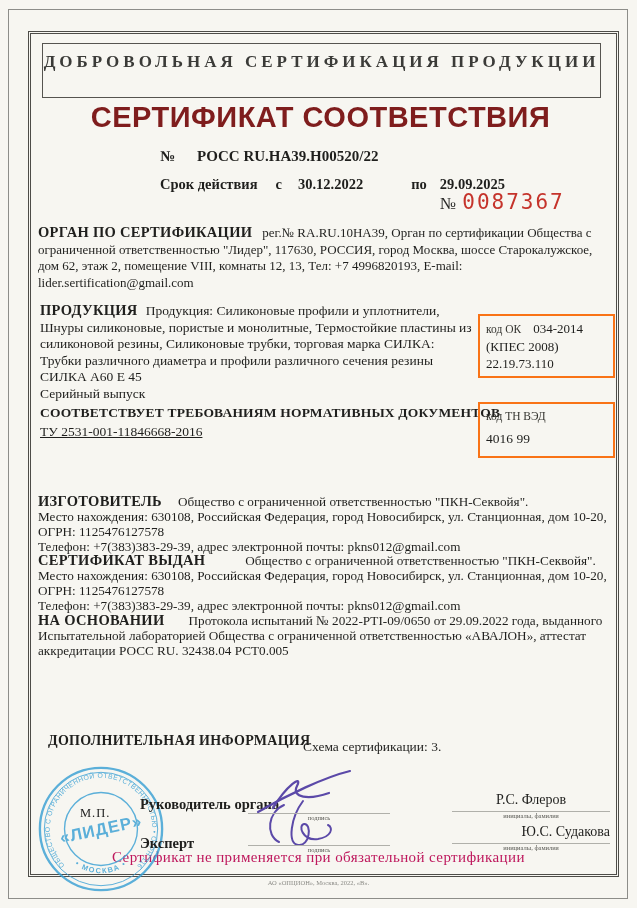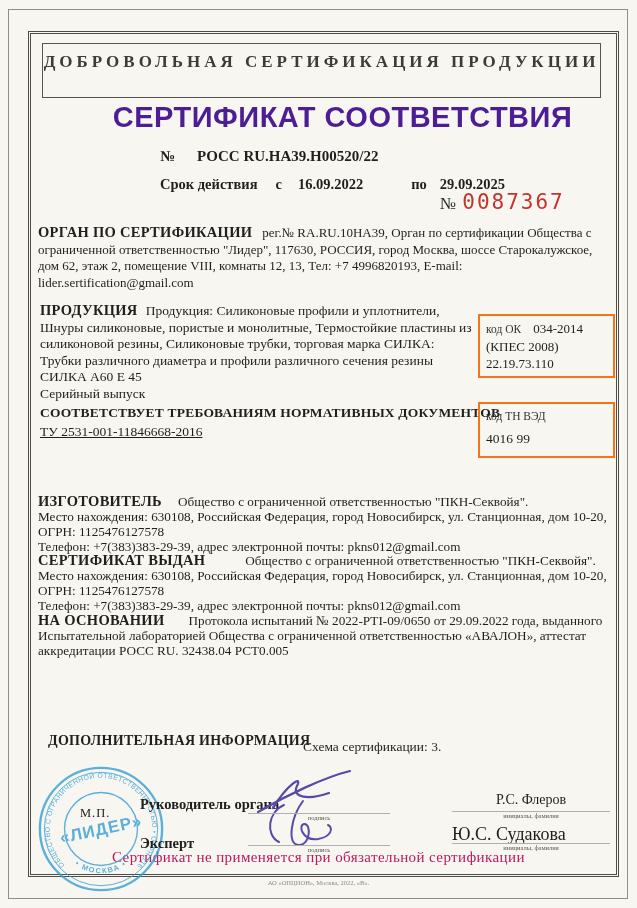--- a/index.html
+++ b/index.html
@@ -9,21 +9,21 @@
     font-family:"Liberation Serif","DejaVu Serif",serif;color:#1f1f1d;
   }
   .abs{position:absolute;}
   .outer-border{left:8px;top:9px;width:618px;height:888px;border:1px solid #8d8d89;}
   .main-frame{left:28px;top:31px;width:585px;height:840px;border:3px double #4d4c48;}
   .banner-box{left:42px;top:43px;width:557px;height:53px;border:1px solid #56544f;}
   .banner-text{margin-top:8px;text-align:center;font-weight:bold;font-size:17px;
     letter-spacing:4px;color:#3b3b38;}
   .title{left:28px;top:101px;width:585px;text-align:center;
     font-family:"Liberation Sans",sans-serif;font-weight:bold;font-size:29px;
-    letter-spacing:.5px;color:#4c1d95;padding-left:22px;}
+    letter-spacing:.5px;color:#7f1d1d;}
   .cert-number-row{left:160px;top:148px;font-weight:bold;font-size:15px;}
   .cert-number-row .num-label{margin-right:22px;}
   .validity-row{left:160px;top:176px;font-weight:bold;font-size:14.5px;}
   .validity-row .v-from-label{margin-left:18px;}
   .validity-row .v-from{margin-left:16px;}
   .validity-row .v-to-label{margin-left:48px;}
   .validity-row .v-to{margin-left:13px;}
   .form-number-row{left:440px;top:190px;}
   .form-number-row .fn-label{font-size:17px;color:#2a2a28;}
   .form-number{font-family:"DejaVu Sans Mono",monospace;font-size:21px;
@@ -58,21 +58,21 @@
   .expert-label{left:140px;top:835px;}
   .rule{border-top:1px solid #b0b0aa;height:0;}
   .cap{font-size:6.5px;color:#5a5a55;text-align:center;}
   .sig-line-1{left:248px;top:813px;width:142px;}
   .sig-cap-1{left:248px;top:814px;width:142px;}
   .sig-line-2{left:248px;top:845px;width:142px;}
   .sig-cap-2{left:248px;top:846px;width:142px;}
   .name-1{left:452px;top:792px;width:158px;text-align:center;font-size:14px;}
   .name-line-1{left:452px;top:811px;width:158px;}
   .name-cap-1{left:452px;top:812px;width:158px;}
-  .name-2{left:452px;top:824px;width:158px;text-align:left;font-size:18px;}
+  .name-2{left:452px;top:824px;width:158px;text-align:right;font-size:14px;}
   .name-line-2{left:452px;top:843px;width:158px;}
   .name-cap-2{left:452px;top:844px;width:158px;}
   .sig-svg-1{left:255px;top:767px;width:122px;height:48px;}
   .sig-svg-2{left:258px;top:797px;width:96px;height:52px;}
   .note{left:112px;top:849px;font-size:15px;letter-spacing:.4px;color:#be185d;}
   .stamp-svg{left:32px;top:760px;width:138px;height:138px;opacity:.82;}
   .mp{left:80px;top:806px;font-size:12.5px;letter-spacing:1px;color:#222;}
   .print-info{left:0;top:879px;width:637px;text-align:center;font-size:6.5px;color:#8b8b86;}
   svg text{font-family:"Liberation Sans",sans-serif;}
 </style>
@@ -88,21 +88,21 @@
     <div class="banner-text">ДОБРОВОЛЬНАЯ СЕРТИФИКАЦИЯ ПРОДУКЦИИ</div>
   </div>
 
   <div class="abs title">СЕРТИФИКАТ СООТВЕТСТВИЯ</div>
 
   <div class="abs cert-number-row">
     <span class="num-label">№</span><span>РОСС RU.НА39.Н00520/22</span>
   </div>
 
   <div class="abs validity-row">
-    <span>Срок действия</span><span class="v-from-label">с</span><span class="v-from">16.09.2022</span><span class="v-to-label">по</span><span class="v-to">29.09.2025</span>
+    <span>Срок действия</span><span class="v-from-label">с</span><span class="v-from">30.12.2022</span><span class="v-to-label">по</span><span class="v-to">29.09.2025</span>
   </div>
 
   <div class="abs form-number-row">
     <span class="fn-label">№</span><span class="form-number">0087367</span>
   </div>
 
   <div class="abs org-block">
     <span class="blk-label">ОРГАН ПО СЕРТИФИКАЦИИ</span><span>рег.№ RA.RU.10НА39, Орган по сертификации Общества с ограниченной ответственностью "Лидер", 117630, РОССИЯ, город Москва, шоссе Старокалужское, дом 62, этаж 2, помещение VIII, комнаты 12, 13, Тел: +7 4996820193, E-mail: lider.sertification@gmail.com</span>
   </div>
 

